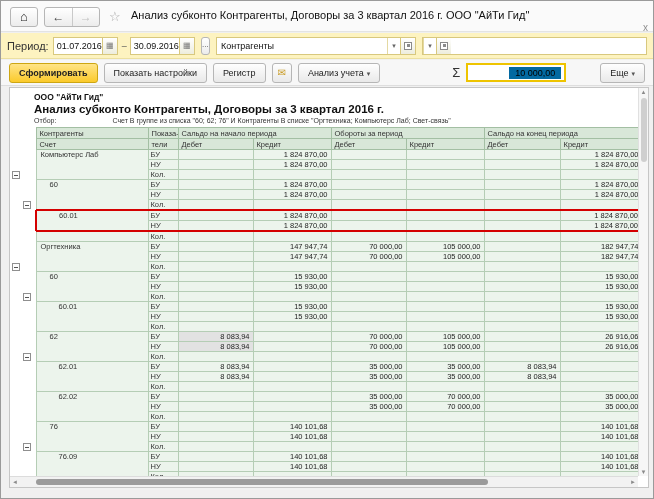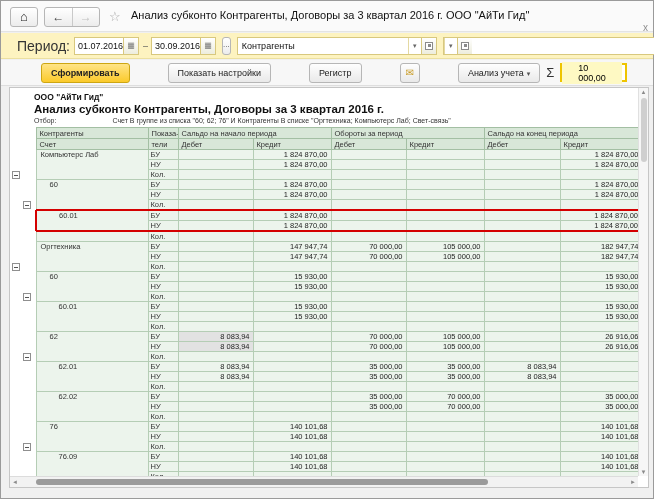--- a/index.html
+++ b/index.html
@@ -14,46 +14,46 @@
   .nav-group { left:43px; width:56px; display:flex; }
   .nav-half { flex:1; font-size:12px; line-height:18px; }
   .nav-half.back { border-right:1px solid #c9c9c9; color:#444; }
   .nav-half.fwd { color:#c0c0c0; }
   .star { position:absolute; left:108px; top:8px; font-size:13px; color:#a9a9a9; }
   .win-title { position:absolute; left:130px; top:8px; font-size:11px; color:#111; white-space:nowrap; }
   .close-x { position:absolute; right:5px; top:22px; font-size:10px; color:#909090; line-height:10px; }
 
   
   .filterbar { position:absolute; top:32px; left:0; right:0; height:26px; background:#fdf3c0; border-bottom:1px solid #ece0a0; display:flex; align-items:center; padding:0 6px; }
-  .flabel { font-size:14px; color:#333; margin-right:4px;margin-left:10px; }
+  .flabel { font-size:11px; color:#333; margin-right:4px; }
   .field { background:#fff; border:1px solid #d8c87e; height:18px; display:flex; align-items:center; }
   .datef { width:70px; margin-right:4px; }
   .datef .dtxt { flex:1; font-size:9px; padding-left:3px; color:#111;text-align:center; }
   .mini-btn { width:15px; height:16px; border-left:1px solid #d8c87e; background:linear-gradient(#ffffff,#ededdd); font-size:8px; color:#777; text-align:center; line-height:15px; }
   .dash { font-size:9px; color:#555; margin:0 3px 0 0; }
   .dots-btn { width:22px; height:18px; background:linear-gradient(#ffffff,#ececec); border:1px solid #b6b6b6; border-radius:3px; font-size:8px; line-height:14px; text-align:center; color:#444; margin:0 6px 0 2px; }
   .combo { flex:0 0 auto; }
   .combo .ctxt { font-size:9px; padding-left:4px; color:#111; flex:1; }
   .combo1 { width:200px; margin-right:6px; }
   .combo2 { width:225px; }
   .drop { width:13px; height:16px; font-size:7px; color:#666; text-align:center; line-height:15px; border-left:1px solid #e4d9a2; }
   .openb { width:15px; height:16px; border-left:1px solid #d8c87e; background:linear-gradient(#ffffff,#ededdd); position:relative; }
   .open-icon { position:absolute; left:3px; top:4px; width:8px; height:8px; border:1px solid #8a8a8a; background:#fff; }
   .open-icon::after { content:""; position:absolute; right:1px; top:1px; width:3px; height:3px; background:#8a8a8a; }
 
   
   .toolbar { position:absolute; top:59px; left:0; right:0; height:26px; background:#f7f7f7; border-bottom:1px solid #dedede; display:flex; align-items:center; padding:0 8px; }
-  .btn { height:20px; background:linear-gradient(#fefefe,#e9e9e9); border:1px solid #b6b6b6; border-radius:3px; font-size:9px; color:#222; padding:0 9px; line-height:18px; margin-right:6px; white-space:nowrap;margin-left:32px; }
+  .btn { height:20px; background:linear-gradient(#fefefe,#e9e9e9); border:1px solid #b6b6b6; border-radius:3px; font-size:9px; color:#222; padding:0 9px; line-height:18px; margin-right:6px; white-space:nowrap; }
   .btn.primary { background:linear-gradient(#ffe487,#fbca2b); border-color:#cda613; font-weight:bold; }
   .btn .arr { font-size:7px; color:#555; margin-left:3px; }
   .mail-btn { padding:0 5px; color:#c89b25; font-size:10px; }
   .spacer { flex:1; }
   .sigma { font-size:13px; color:#333; margin-right:6px; }
   .sumfield { width:100px; height:19px; background:#fff; border:2px solid #eec400; display:flex; align-items:center; justify-content:flex-end; padding-right:3px; margin-right:34px; }
-  .sumsel { background:#fef9c3; color:#000; font-size:9px; padding:1px 16px; }
+  .sumsel { background:#0369a1; color:#000; font-size:9px; padding:1px 6px; }
 
   
   .report { position:absolute; top:86px; left:8px; right:4px; bottom:10px; background:#fff; border:1px solid #c6c6c6; overflow:hidden; }
   .rep-inner { position:absolute; top:0; left:0; right:10px; bottom:11px; overflow:hidden; }
   .company { font-size:8.5px; font-weight:bold; color:#111; padding:4px 0 0 24px; }
   .rep-title { font-size:11.5px; font-weight:bold; color:#111; padding:1px 0 2px 24px; }
   .otbor { display:flex; font-size:7px; color:#333; padding:0 0 3px 24px; }
   .otbor .ot-text { margin-left:56px; }
 
   

